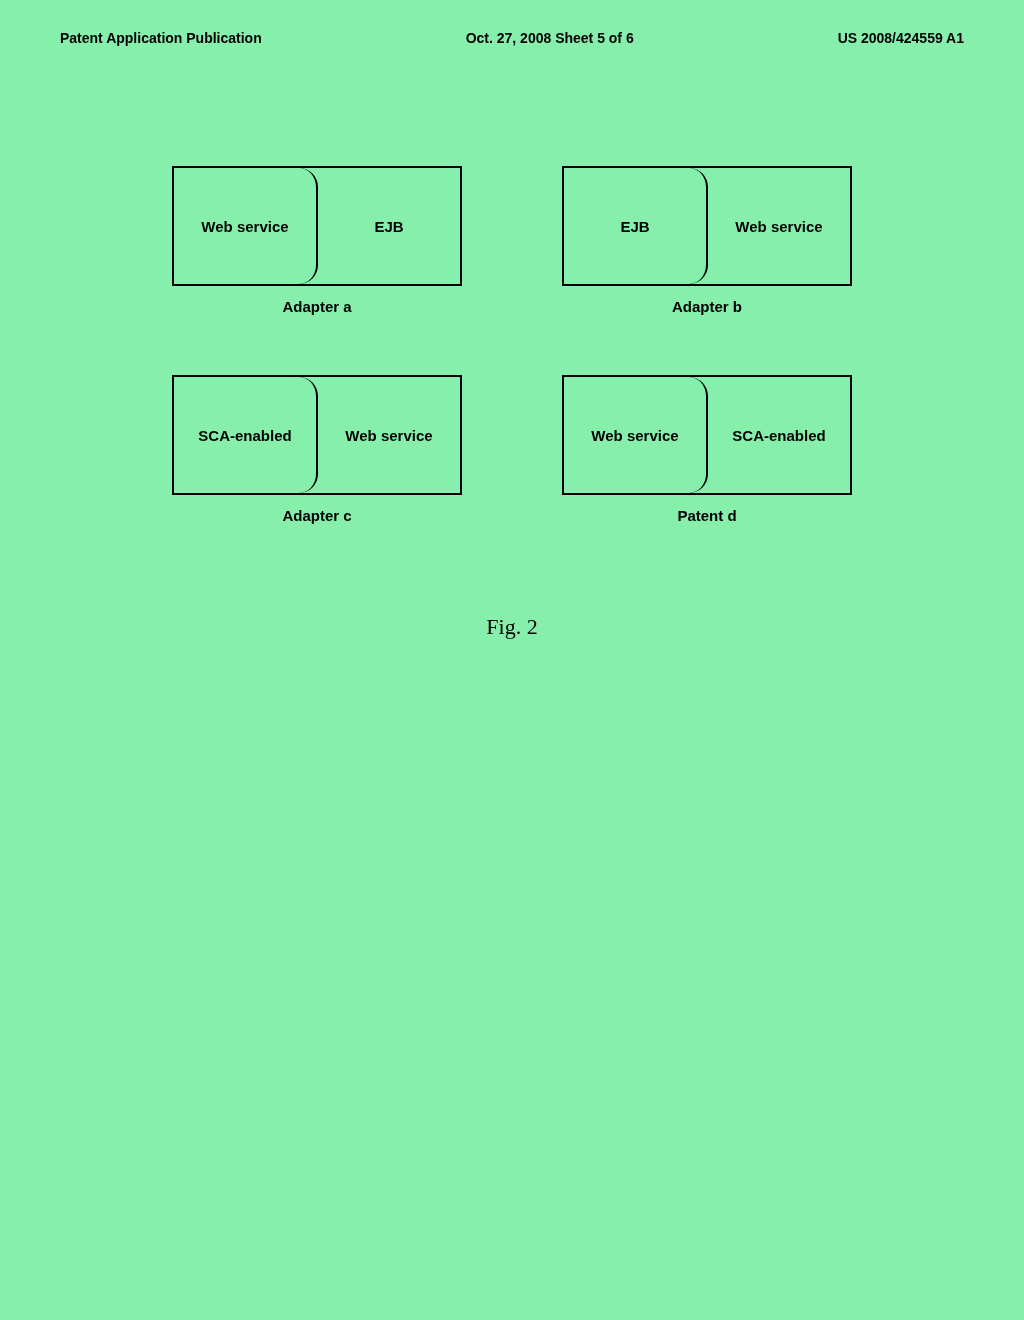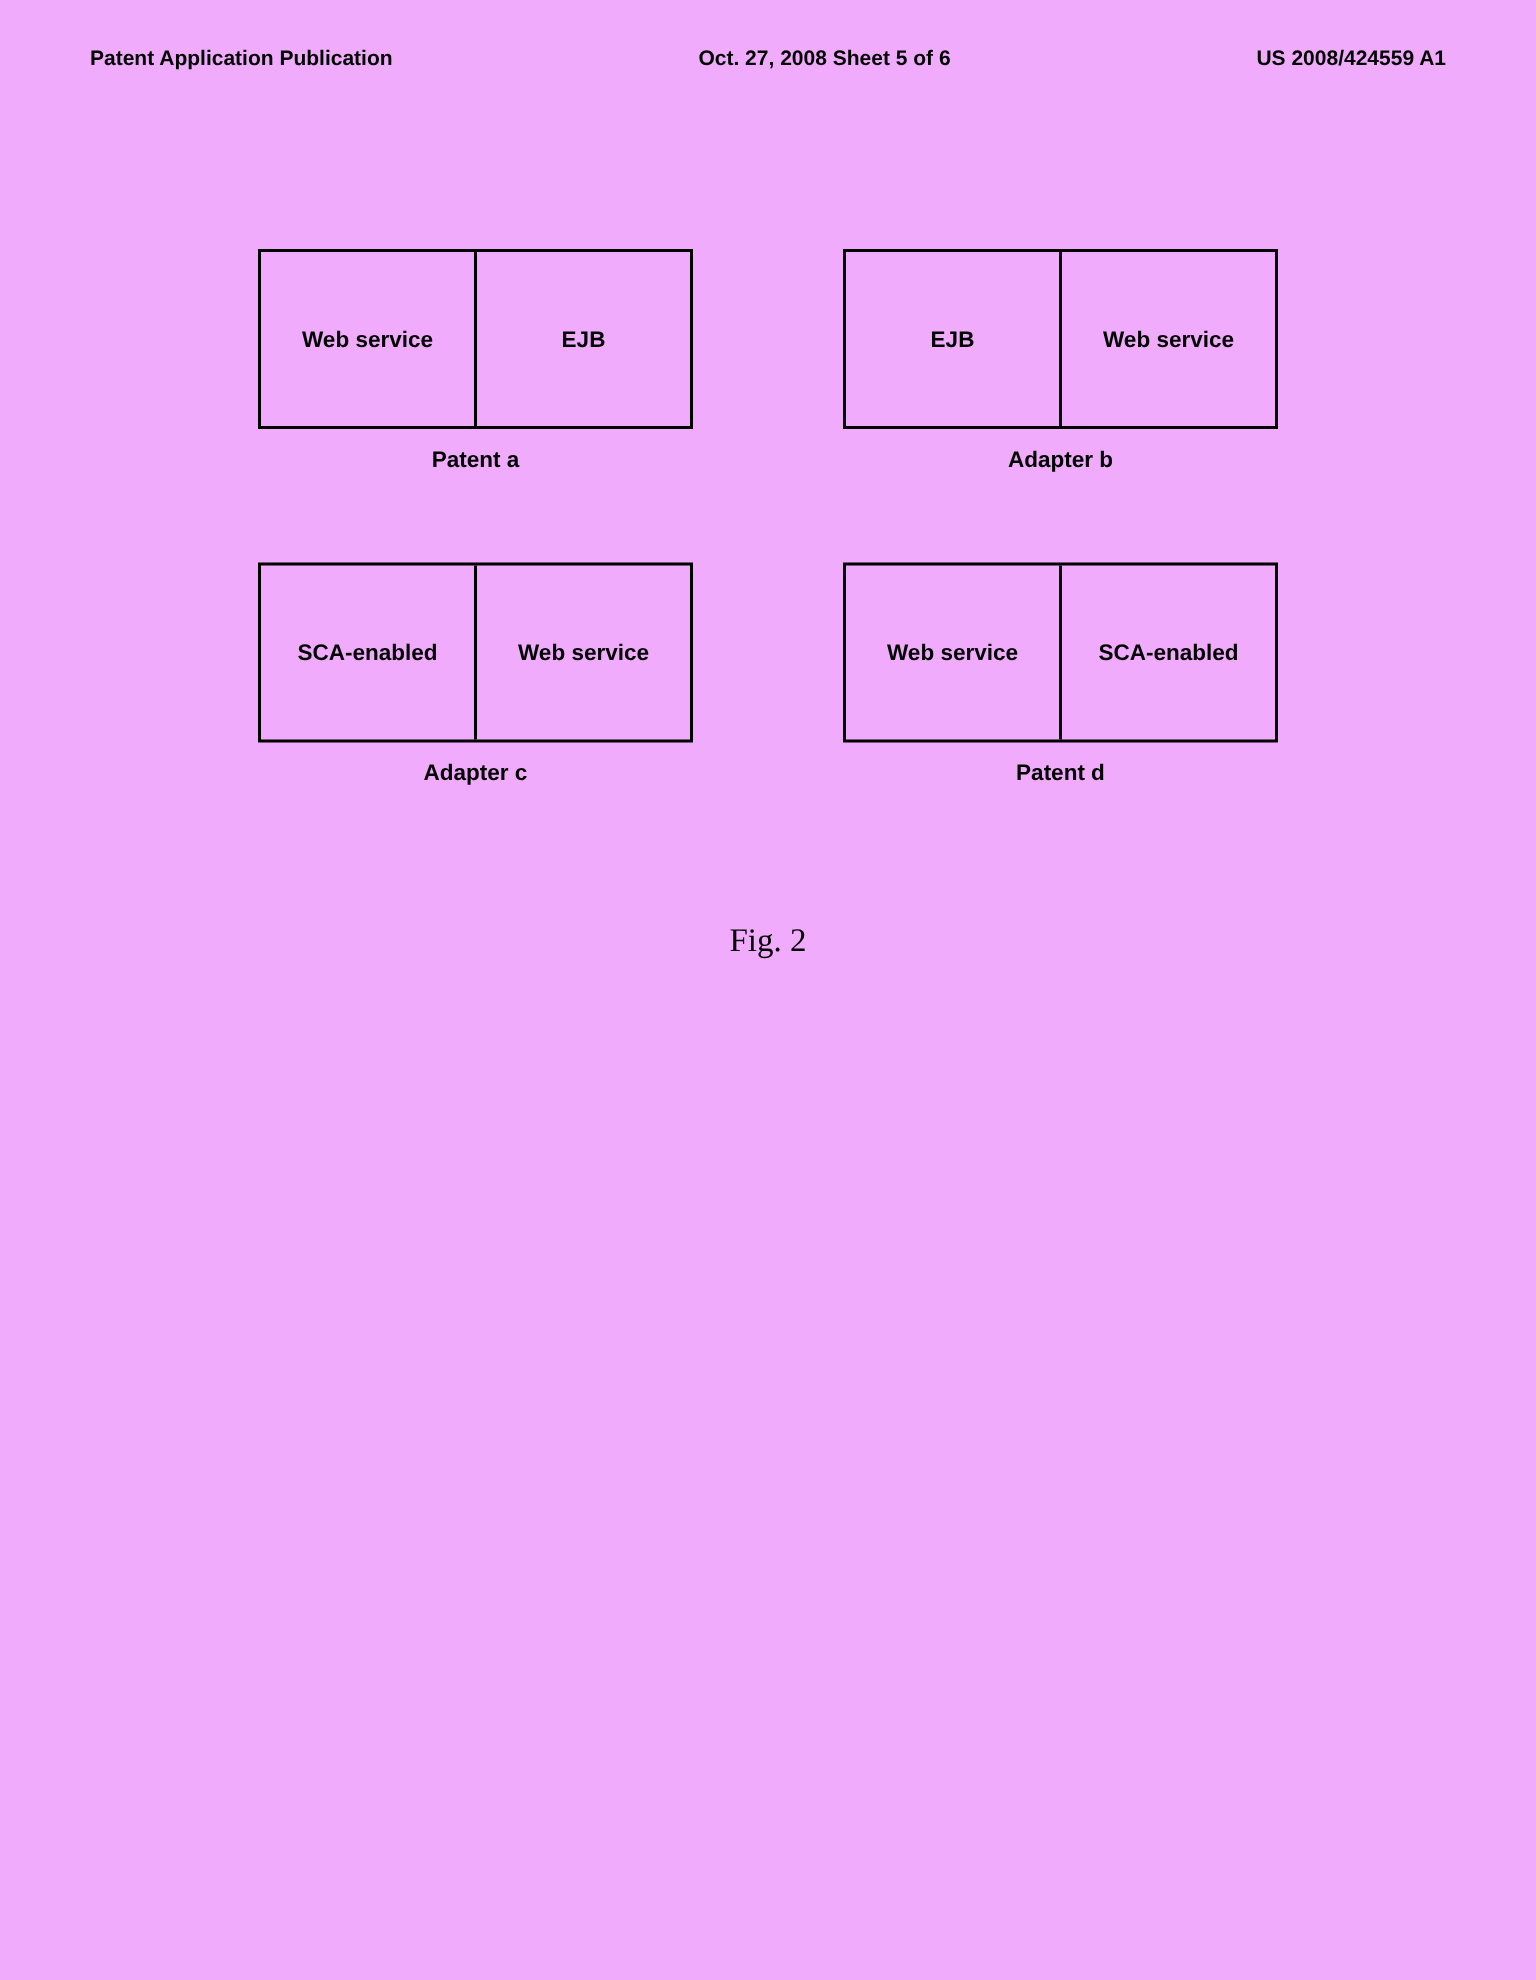--- a/index.html
+++ b/index.html
@@ -12,21 +12,21 @@
       background: #ffffff;
       font-family: Arial, Helvetica, sans-serif;
       width: 1024px;
       min-height: 1320px;
       position: relative;
     }
 
     .page {
       width: 1024px;
       min-height: 1320px;
-      background: #f0abfc;
+      background: #86efac;
       padding: 30px 60px;
     }
 
     .header {
       display: flex;
       flex-direction: row;
       align-items: center;
       justify-content: space-between;
       border-bottom: none;
       margin-bottom: 10px;
@@ -81,20 +81,21 @@
     }
 
     .adapter-cell {
       display: flex;
       align-items: center;
       justify-content: center;
       flex: 1;
       font-size: 15px;
       font-weight: bold;
       text-align: center;
+      border-radius: 19px;
     }
 
     .adapter-cell:not(:last-child) {
       border-right: 2px solid #000000;
     }
 
     .adapter-label {
       font-size: 15px;
       font-weight: bold;
       text-align: center;
@@ -123,21 +124,21 @@
 
       <div class="adapter-group">
         <div class="adapter-box">
           <div class="adapter-cell">
             <span>Web service</span>
           </div>
           <div class="adapter-cell">
             <span>EJB</span>
           </div>
         </div>
-        <div class="adapter-label">Patent a</div>
+        <div class="adapter-label">Adapter a</div>
       </div>
 
       <div class="adapter-group">
         <div class="adapter-box">
           <div class="adapter-cell">
             <span>EJB</span>
           </div>
           <div class="adapter-cell">
             <span>Web service</span>
           </div>

